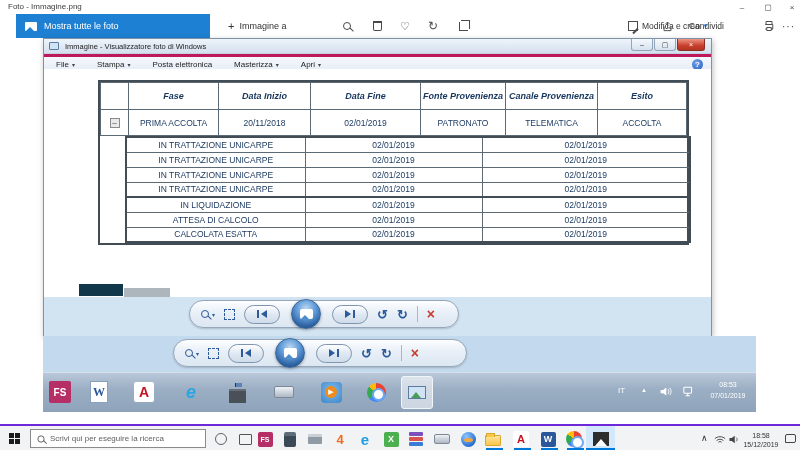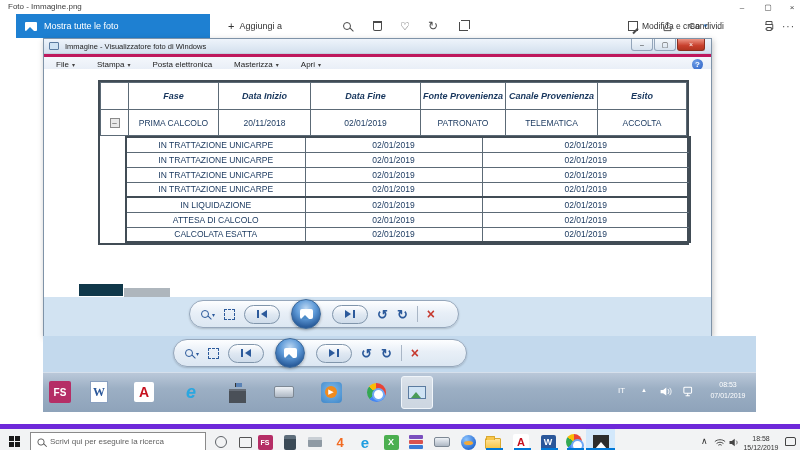--- a/index.html
+++ b/index.html
@@ -97,21 +97,21 @@
   .w7active { position:absolute; left:358px; top:3px; width:32px; height:33px; background:rgba(255,255,255,.55); border:1px solid #f0f5fa; border-radius:3px; display:flex; align-items:center; justify-content:center; }
   .i-pv { width:18px; height:13px; background:#cfe3f4; border:1px solid #5b7ba0; position:relative; overflow:hidden; }
   .i-pv::after { content:""; position:absolute; left:2px; bottom:0; border-left:5px solid transparent; border-right:5px solid transparent; border-bottom:6px solid #4a9c58; }
   .w7tray { position:absolute; top:0; height:100%; color:#fff; }
   .w7lang { left:575px; top:13px; position:absolute; font-size:8px; color:#fff; }
   .w7caret { left:598px; top:14px; position:absolute; font-size:6px; color:#fff; }
   .w7clock { position:absolute; left:661px; top:6px; width:48px; text-align:center; color:#fff; font-size:7px; line-height:1.6; }
   .neticon { position:relative; }
 
   
-  .w10bar { position:absolute; left:0; top:424px; width:800px; height:26px; background:#f2f3f4; border-top:5px solid #6d28d9; }
+  .w10bar { position:absolute; left:0; top:424px; width:800px; height:26px; background:#f2f3f4; border-top:2px solid #6d28d9; }
   .start-ico { position:absolute; left:9px; top:7px; width:12px; height:12px; display:grid; grid-template-columns:5px 5px; grid-template-rows:5px 5px; gap:1px; }
   .start-ico span { background:#1a1a1a; }
   .searchbox { position:absolute; left:30px; top:3px; width:176px; height:19px; background:#fff; border:1px solid #8a8a8a; display:flex; align-items:center; gap:5px; padding-left:6px; }
   .searchbox .mag { color:#555; transform:scale(.9); }
   .searchbox input { border:none; outline:none; font-size:8px; color:#5f5f5f; width:140px; font-family:"Liberation Sans", sans-serif; background:transparent; }
   .searchbox input::placeholder { color:#5f5f5f; opacity:1; }
   .w10i { position:absolute; top:5px; width:18px; height:16px; display:flex; align-items:center; justify-content:center; }
   .cortana { width:12px; height:12px; border:1.6px solid #5f6368; border-radius:50%; }
   .taskview { width:13px; height:11px; border:1.4px solid #555; border-radius:1px; }
   .i-fs10 { width:15px; height:15px; background:#b52e66; color:#fff; font-weight:bold; font-size:7px; border-radius:2px; display:flex; align-items:center; justify-content:center; }
@@ -149,21 +149,21 @@
     <span class="ph-winbtn" style="left:781px">×</span>
   </div>
 
   <div class="ph-toolbar">
     <div class="btn-showall">
       <span class="pic-ico-w"></span>
       <span>Mostra tutte le foto</span>
     </div>
     <div class="add-to">
       <span class="plus">+</span>
-      <span>Aggiungi a</span>
+      <span>Immagine a</span>
     </div>
     <div class="ti" style="left:334px">
         <span class="mag"></span>
       </div>
     <div class="ti" style="left:364px">
         <span class="trash"></span>
       </div>
     <div class="ti" style="left:392px">
         <span class="heart-g">♡</span>
       </div>
@@ -240,21 +240,21 @@
             <th></th>
             <th>Fase</th>
             <th>Data Inizio</th>
             <th>Data Fine</th>
             <th>Fonte Provenienza</th>
             <th>Canale Provenienza</th>
             <th>Esito</th>
           </tr>
           <tr>
             <td><span class="expand-btn">–</span></td>
-            <td>PRIMA CALCOLO</td>
+            <td>PRIMA ACCOLTA</td>
             <td>20/11/2018</td>
             <td>02/01/2019</td>
             <td>PATRONATO</td>
             <td>TELEMATICA</td>
             <td>ACCOLTA</td>
           </tr>
         </tbody>
           </table>
         <table class="sub">
           <colgroup>

